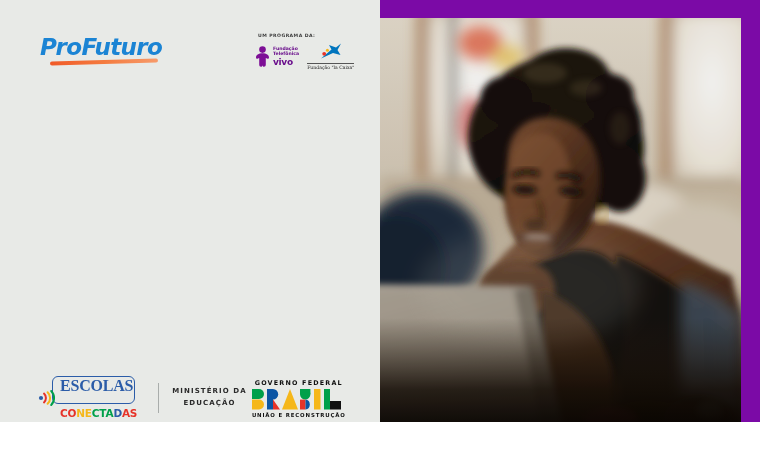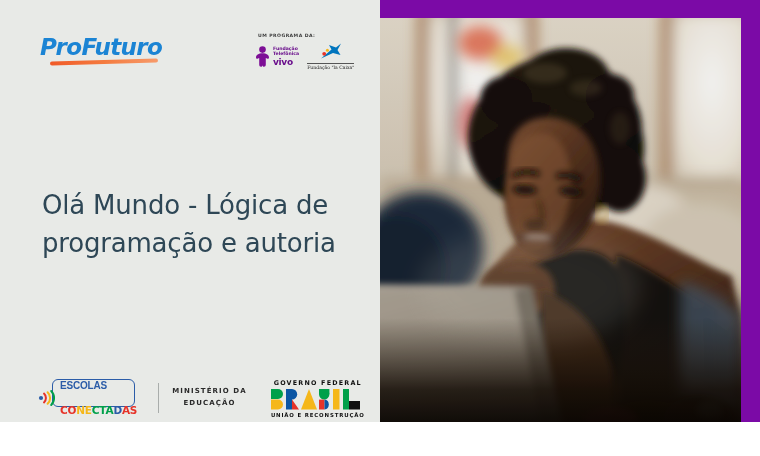--- a/index.html
+++ b/index.html
@@ -186,22 +186,22 @@
     z-index: 2;
   }
   .escolas-words {
     display: flex;
     flex-direction: column;
     line-height: 1;
     z-index: 2;
     margin-left: 1px;
   }
   .escolas-top {
-    font-family: Liberation Sans, sans-serif;
-    font-size: 10px;
+    font-family: Liberation Serif, serif;
+    font-size: 16px;
     font-weight: 700;
     color: #2B5CA8;
     letter-spacing: -0.2px;
   }
   .escolas-bottom {
     font-family: "DejaVu Sans", sans-serif;
     font-size: 10.5px;
     font-weight: 700;
     letter-spacing: -0.2px;
     margin-top: 14px;
@@ -223,21 +223,21 @@
     font-weight: 700;
     color: #2A2A2A;
     letter-spacing: 1.1px;
     line-height: 1.65;
     text-align: center;
     flex: none;
   }
 
   
   .gov-brasil {
-    margin-left: 24px;
+    margin-left: 5px;
     display: flex;
     flex-direction: column;
     align-items: center;
     flex: none;
   }
   .gov-top {
     font-family: "DejaVu Sans", sans-serif;
     font-size: 6.4px;
     font-weight: 700;
     color: #111111;
@@ -334,21 +334,20 @@
               <circle cx="5.2" cy="11.8" r="1.9" fill="#E63329"></circle>
               <circle cx="8.4" cy="8.2" r="1.5" fill="#F5B719"></circle>
             </svg>
           </div>
           <div class="caixa-text">Fundação "la Caixa"</div>
         </div>
 
       </div>
     </div>
 
-    <h1 class="course-title">Olá Mundo - Lógica de programação e autoria</h1>
 
     <div class="footer-logos">
 
       <div class="escolas-logo">
         <div class="escolas-frame"></div>
         <div class="wifi-icon">
           <svg viewBox="0 0 18 18" width="18" height="18" aria-hidden="true">
             <circle cx="3" cy="9" r="2.1" fill="#2B5CA8"></circle>
             <path d="M6 4.6 A6 6 0 0 1 6 13.4" stroke="#E63329" stroke-width="2" fill="none" stroke-linecap="round"></path>
             <path d="M9.6 3.2 A8 8 0 0 1 9.6 14.8" stroke="#F5B719" stroke-width="2" fill="none" stroke-linecap="round"></path>

